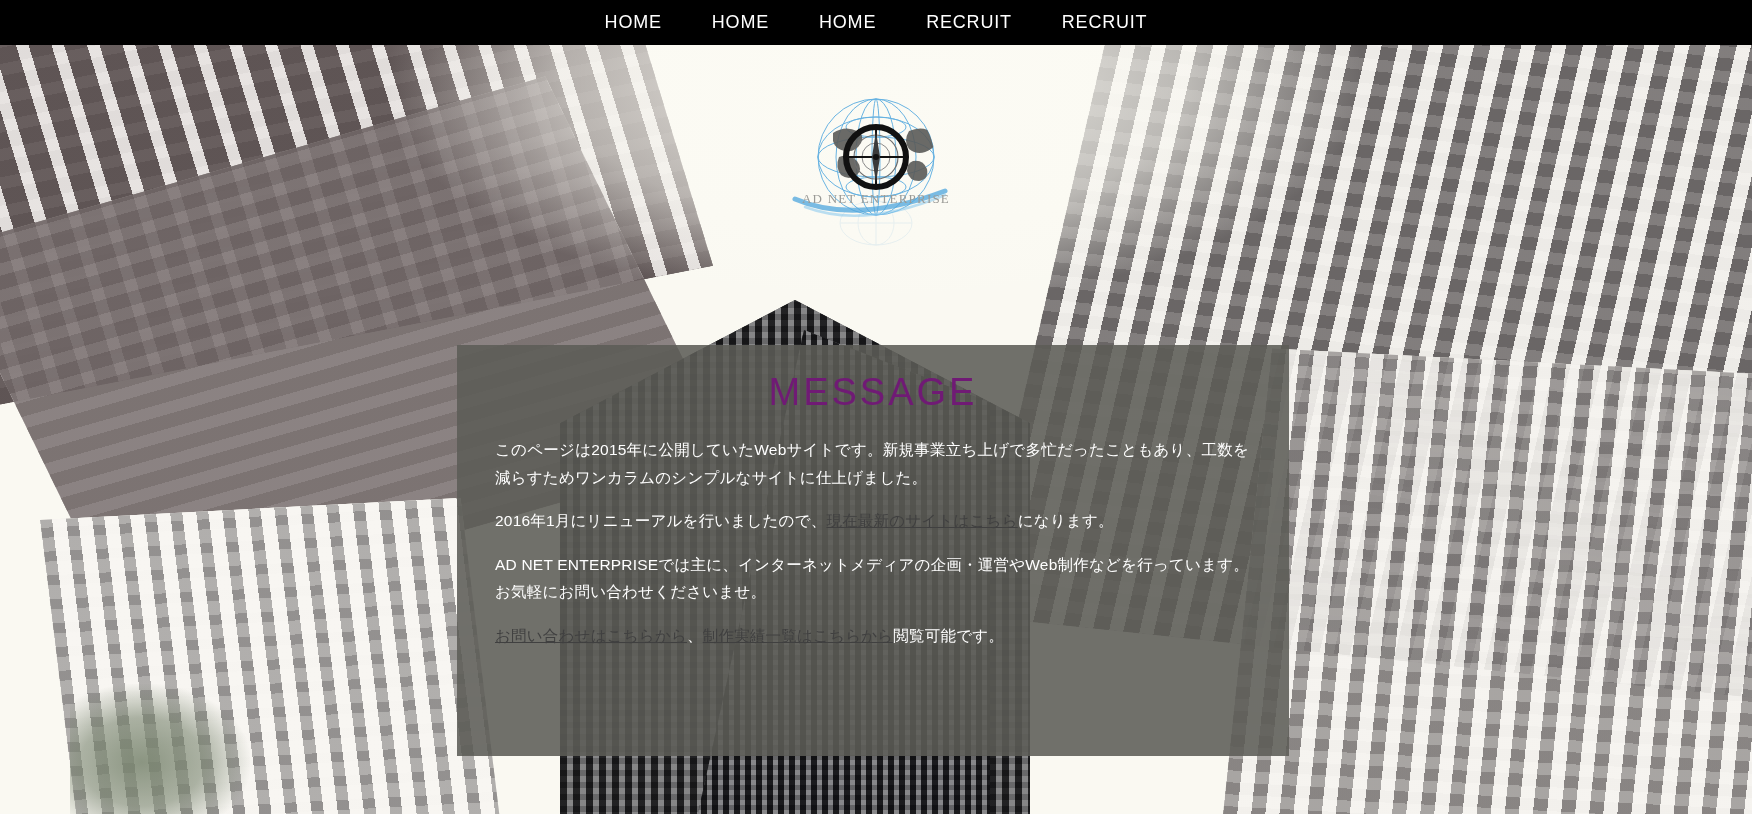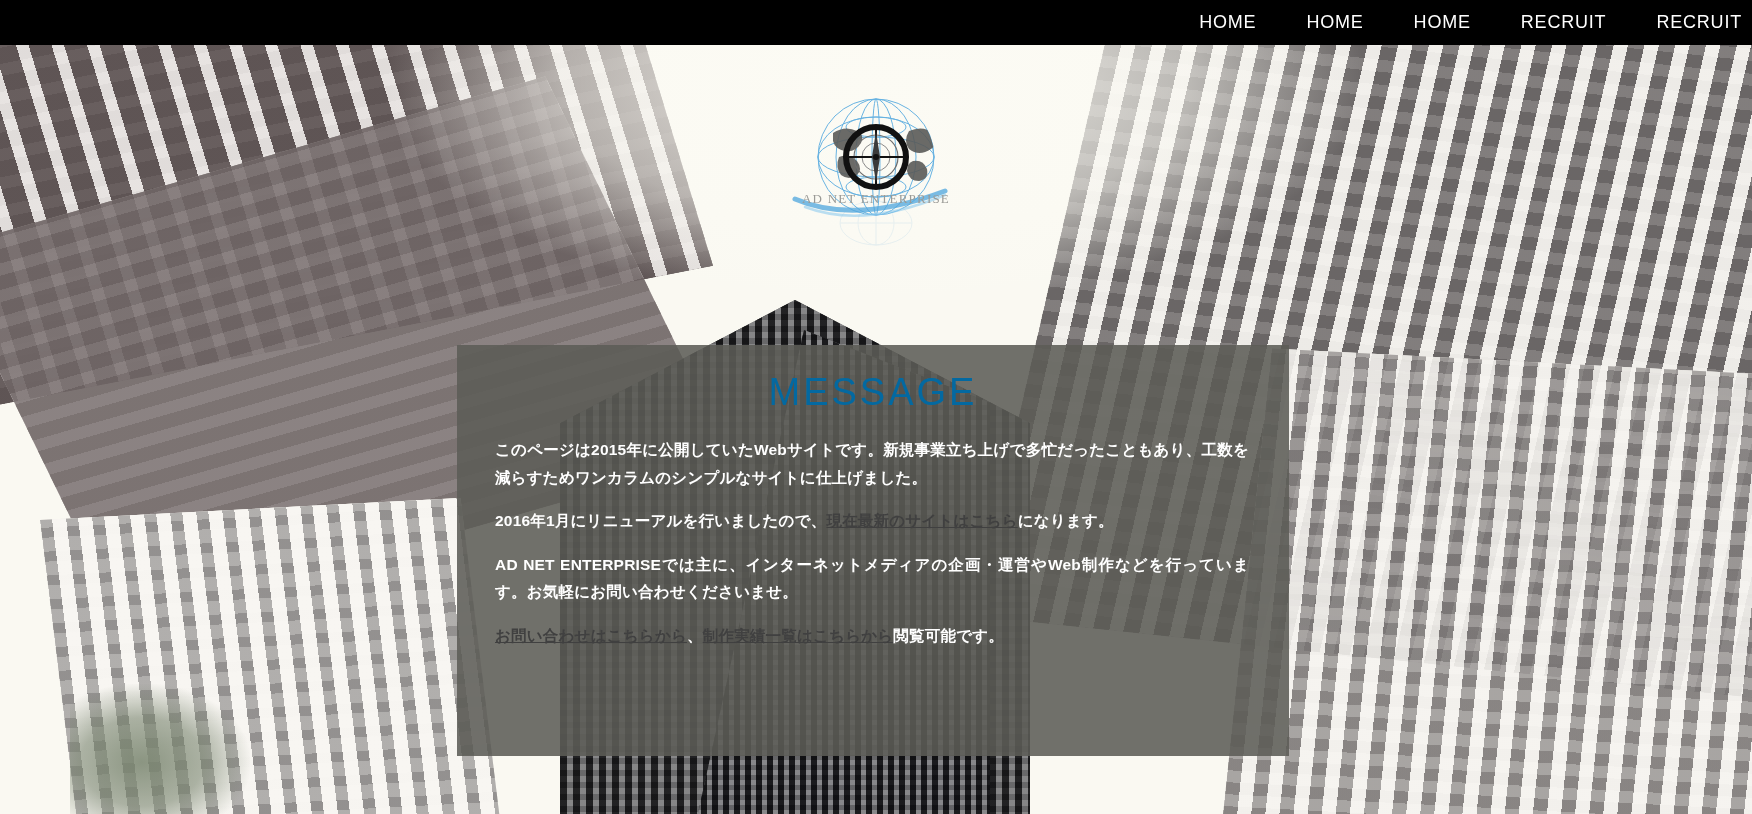--- a/index.html
+++ b/index.html
@@ -178,21 +178,21 @@
 
   
   .navbar {
     position: absolute;
     top: 0; left: 0;
     width: 1752px;
     height: 45px;
     background: #000000;
     display: flex;
     align-items: center;
-    justify-content: flex-end;
+    justify-content: center;
     z-index: 40;
   }
   .nav-list {
     display: flex;
     align-items: center;
     gap: 30px;
   }
   .nav-item {
     color: #ffffff;
     font-family: "Liberation Sans", sans-serif;
@@ -240,31 +240,30 @@
     top: 345px;
     width: 832px;
     height: 411px;
     background: rgba(92,92,86,0.88);
     z-index: 25;
     box-sizing: border-box;
     padding: 0;
   }
   .message-title {
     text-align: center;
-    color: #0369a1;
+    color: #701a75;
     font-family: "Liberation Sans", sans-serif;
     font-weight: 300;
     font-size: 38px;
     letter-spacing: 3px;
     margin-top: 26px;
     margin-bottom: 0;
   }
   .message-body {
     padding: 22px 40px 0 38px;
-    font-weight: bold;
   }
   .msg-p {
     color: #ffffff;
     font-family: "Liberation Sans", sans-serif;
     font-size: 15.5px;
     line-height: 1.78;
     margin: 0 0 16px 0;
     text-align: justify;
     letter-spacing: 0.2px;
   }

